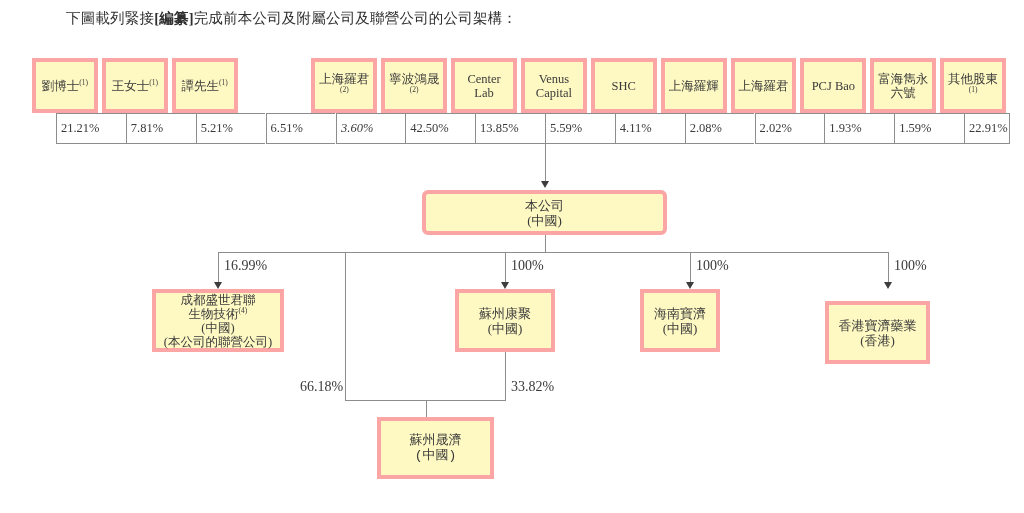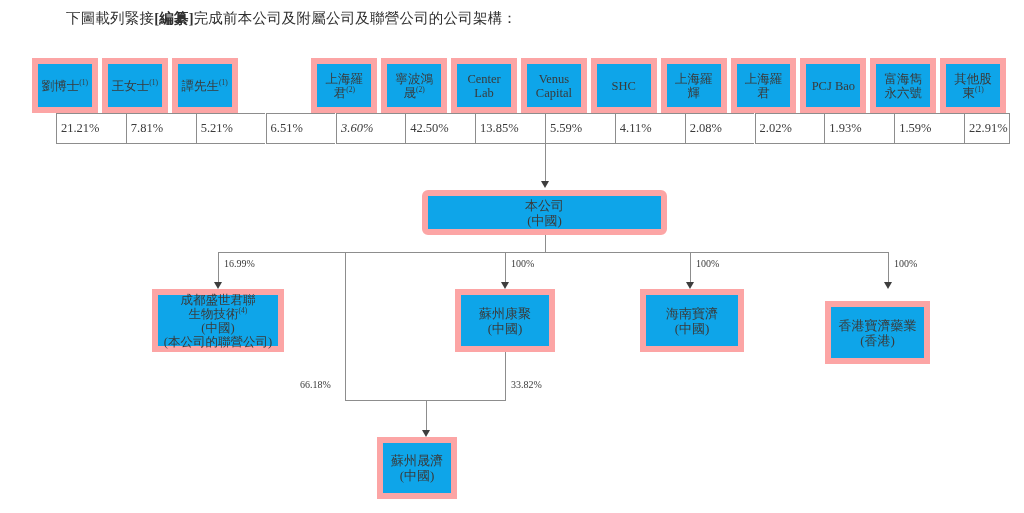--- a/index.html
+++ b/index.html
@@ -28,22 +28,22 @@
     line-height: 20px;
     letter-spacing: 0.2px;
     color: #2f2f2f;
     white-space: nowrap;
   }
   #intro b { font-weight: bold; }
 
   
   .box {
     position: absolute;
-    border: 6px solid #fca5a5;
-    background: #0ea5e9;
+    border: 4px solid #fca5a5;
+    background: #fef9c3;
     box-sizing: border-box;
     display: flex;
     align-items: center;
     justify-content: center;
     text-align: center;
     color: #3a3a3a;
   }
   .box .lines {
     line-height: 15px;
     padding: 0 2px;
@@ -98,21 +98,21 @@
     border-right: 4.5px solid transparent;
     border-top: 7px solid #3d3d3d;
   }
 
   
   .entity {
     font-size: 13px;
   }
   .pct-label {
     position: absolute;
-    font-size: 10px;
+    font-size: 14px;
     color: #3a3a3a;
     white-space: nowrap;
   }
 </style>
 </head>
 <body>
 
 <div id="page">
 
   <div id="intro">
@@ -160,21 +160,21 @@
     </div>
   </div>
 
   <div class="box entity" style="left:455px; top:289px; width:100px; height:63px;">
     <div class="lines">
       <div>蘇州康聚</div>
       <div>(中國)</div>
     </div>
   </div>
 
-  <div class="box entity" style="left:640px; top:289px; width:104px; height:63px;">
+  <div class="box entity" style="left:640px; top:289px; width:80px; height:63px;">
     <div class="lines">
       <div>海南寶濟</div>
       <div>(中國)</div>
     </div>
   </div>
 
   <div class="box entity" style="left:825px; top:289px; width:105px; height:63px;margin-top:12px;">
     <div class="lines">
       <div>香港寶濟藥業</div>
       <div>(香港)</div>
@@ -186,21 +186,21 @@
   <div class="vline" style="left:505px; top:352px; height:48px;"></div>
 
   <div class="hline" style="left:345px; top:400px; width:161px;"></div>
 
   <div class="vline" style="left:426px; top:400px; height:32px;"></div>
   <div class="arrow-down" style="left:422px; top:430px;"></div>
 
   <div class="pct-label" style="left:300px; top:379px;">66.18%</div>
   <div class="pct-label" style="left:511px; top:379px;">33.82%</div>
 
-  <div class="box entity" style="left:377px; top:437px; width:80px; height:62px;">
+  <div class="box entity" style="left:377px; top:417px; width:117px; height:62px;font-family:Liberation Mono, monospace;">
     <div class="lines">
       <div>蘇州晟濟</div>
       <div>(中國)</div>
     </div>
   </div>
 
 <div class="box sh-box" style="left: 32px; width: 65.8571px;">
       <div class="lines"><span>劉博士</span><sup>(1)</sup></div>
     </div>
     <div class="pct-cell" style="left: 55.9286px; width: 69.8571px;">

